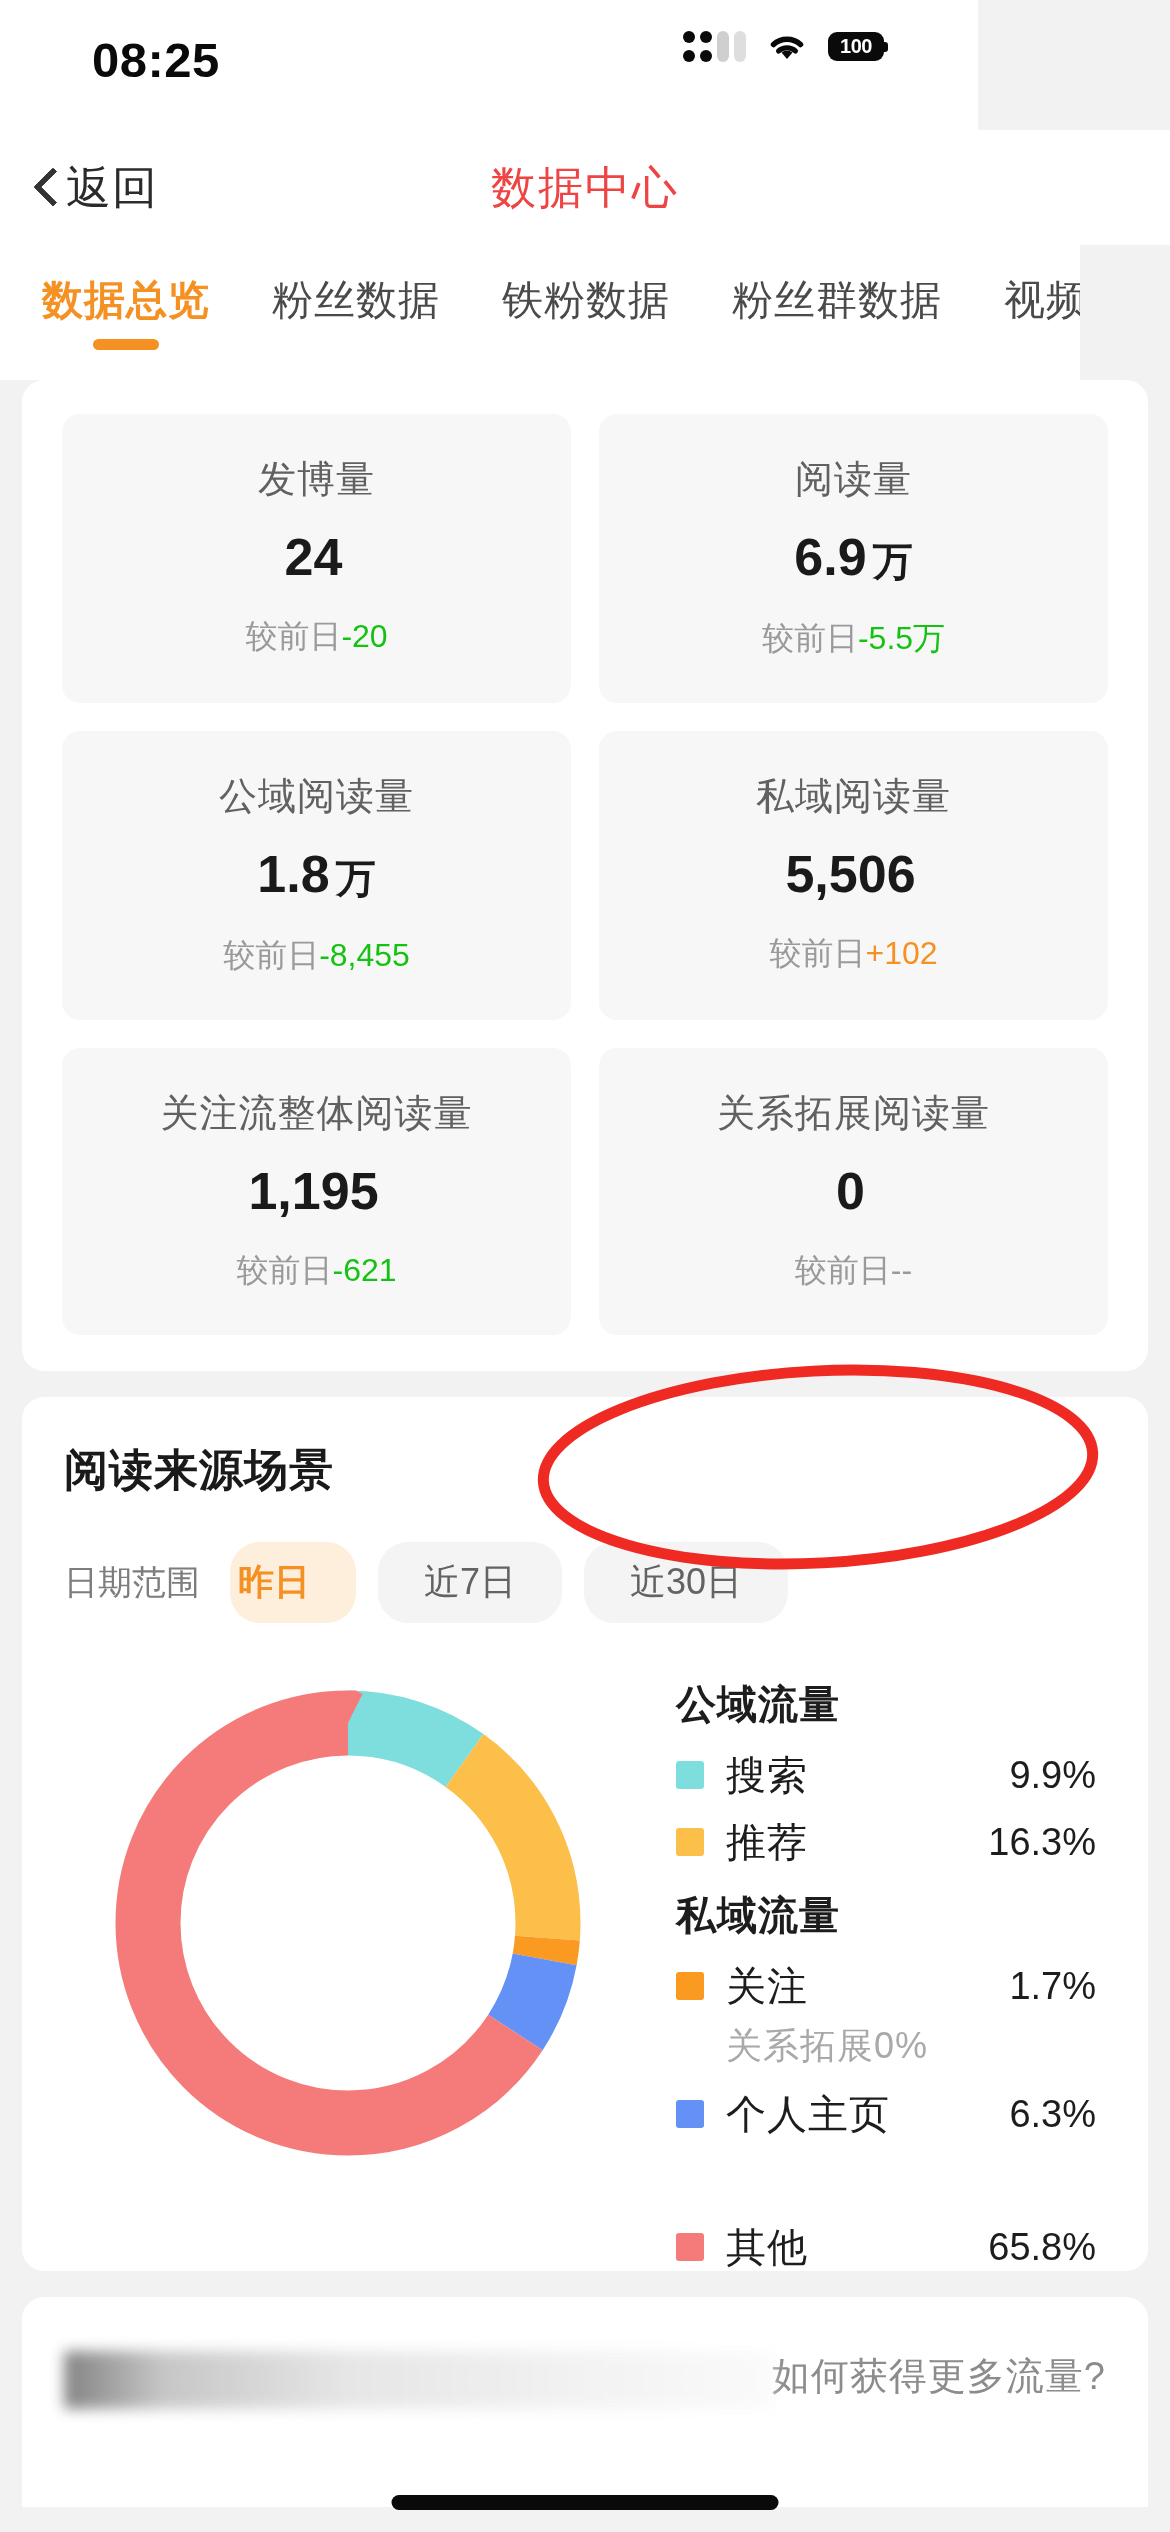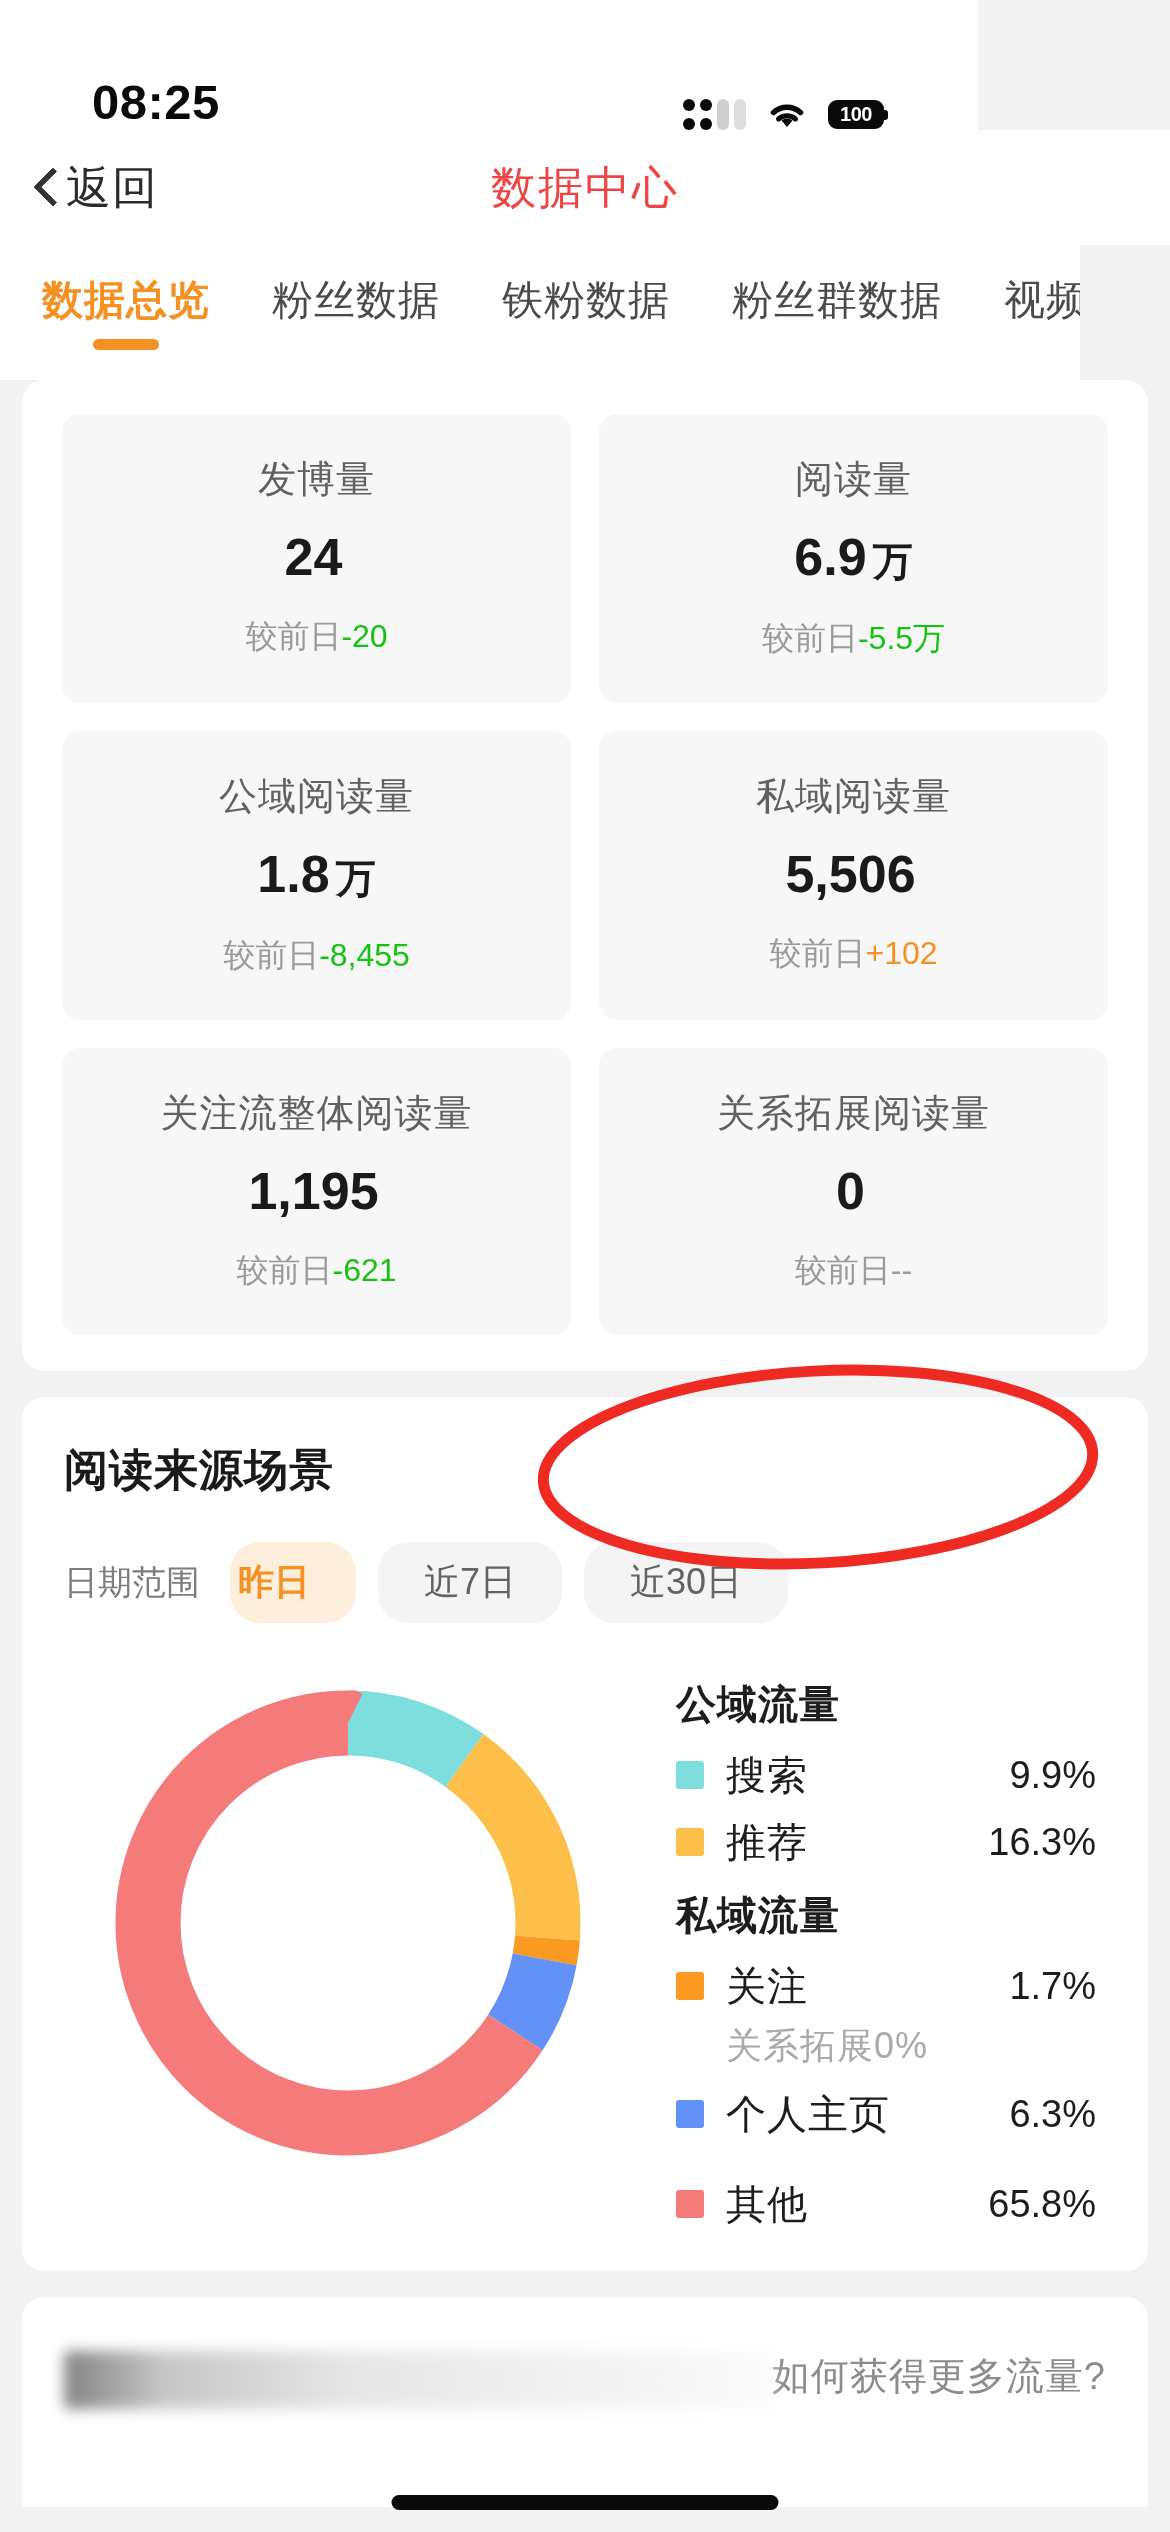--- a/index.html
+++ b/index.html
@@ -7,21 +7,21 @@
     width:1170px; height:2532px;
     background:#F2F2F2;
     font-family:"Liberation Sans","DejaVu Sans",sans-serif;
     overflow:hidden;
   }
   .phone { position:relative; width:1170px; height:2532px; background:#F2F2F2; }
 
   
   .statusbar{
     position:absolute; top:0; left:0; width:978px; height:130px;
-    background:#FFFFFF; display:flex; align-items:flex-end;
+    background:#FFFFFF; display:flex; align-items:flex-start;
     justify-content:space-between; padding:32px 90px 0 92px;
   }
   .clock{ font-size:49px; font-weight:bold; color:#0A0A0A; letter-spacing:0.5px; }
   .status-right{ display:flex; align-items:center; gap:21px; }
 
   .cellular{ display:flex; align-items:flex-end; gap:5px; height:30px; }
   .cellular .col{ display:flex; flex-direction:column; justify-content:flex-end; gap:7px; }
   .cellular .dot{ width:12px; height:12px; border-radius:50%; background:#0A0A0A; }
   .cellular .bar{ width:12px; border-radius:6px; background:#CFCFCF; }
   .cellular .b3{ height:31px; }
@@ -127,21 +127,21 @@
   .legend-group.second{ margin-top:22px; }
   .legend-item{
     display:flex; align-items:center; margin-top:19px; height:48px;
   }
   .swatch{ width:28px; height:28px; border-radius:3px; flex:0 0 auto; }
   .legend-name{ font-size:40px; color:#1D1D1D; margin-left:22px; letter-spacing:1px; }
   .legend-pct{ font-size:38px; color:#1D1D1D; margin-left:auto; }
   .legend-sub{
     font-size:36px; color:#A9A9A9; margin:12px 0 0 50px; letter-spacing:1px;
   }
-  .legend-item.other{ margin-top:42px; }
+  .legend-item.other{ margin-top:85px; }
 
   
   .annotation{
     position:absolute; left:533px; top:1360px; width:570px; height:215px;
     pointer-events:none;
   }
 
   
   .card.teaser{
     margin:0 22px 0 22px; border-radius:22px 22px 0 0;

